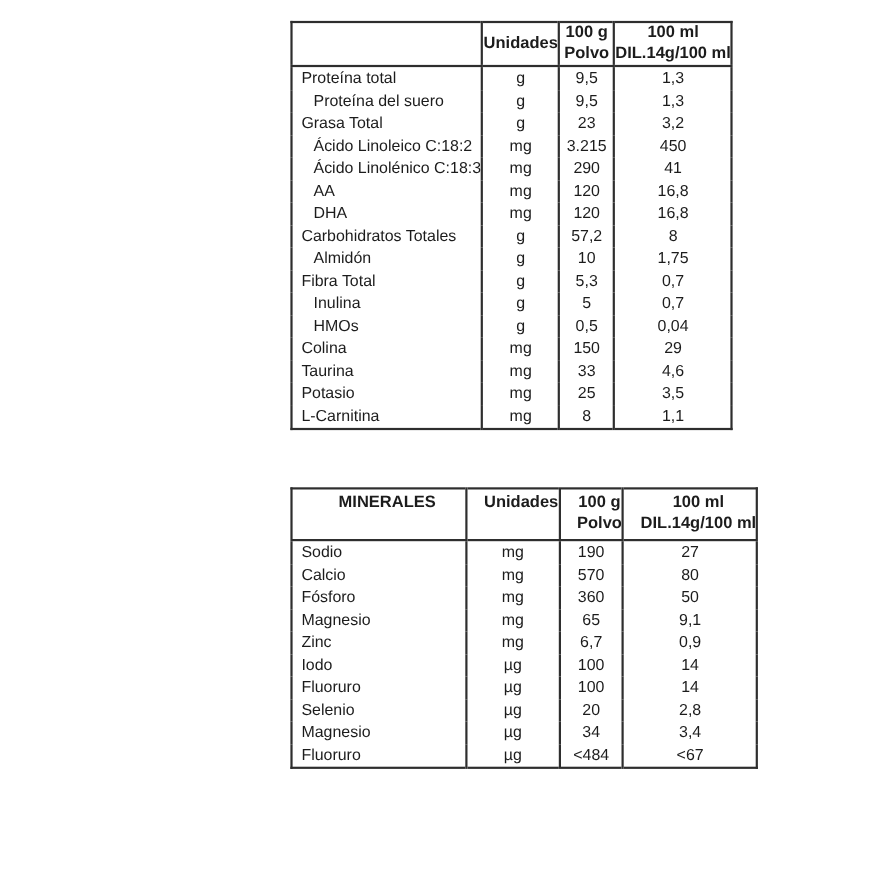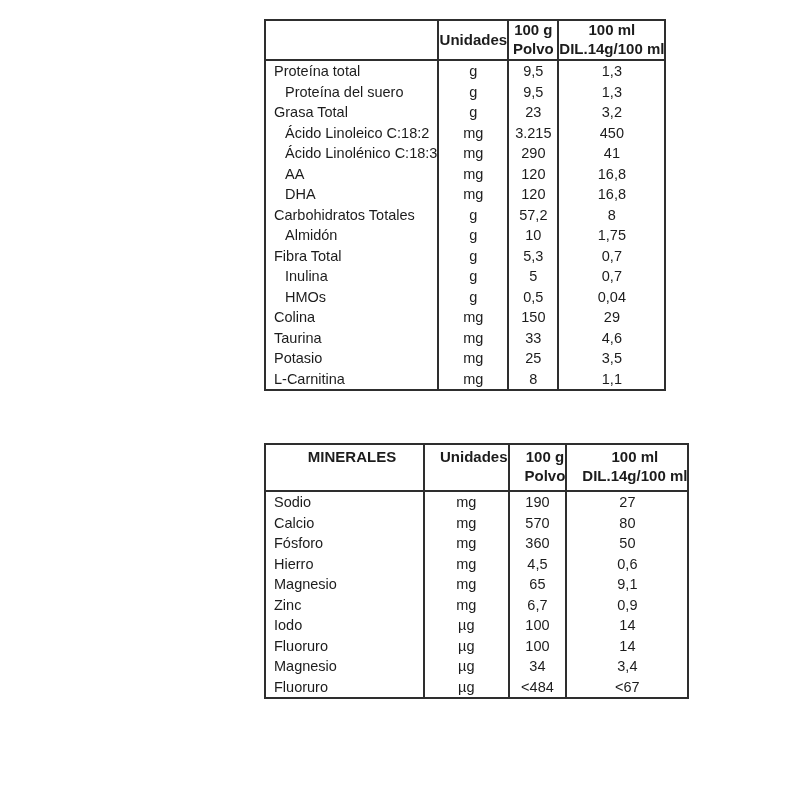--- a/index.html
+++ b/index.html
@@ -232,26 +232,20 @@
             <td class="cell-powder">570</td>
             <td class="cell-dilution">80</td>
           </tr>
           <tr>
             <td class="cell-label">Fósforo</td>
             <td class="cell-unit">mg</td>
             <td class="cell-powder">360</td>
             <td class="cell-dilution">50</td>
           </tr>
           <tr>
-            <td class="cell-label">Hierro</td>
-            <td class="cell-unit">mg</td>
-            <td class="cell-powder">4,5</td>
-            <td class="cell-dilution">0,6</td>
-          </tr>
-          <tr>
             <td class="cell-label">Magnesio</td>
             <td class="cell-unit">mg</td>
             <td class="cell-powder">65</td>
             <td class="cell-dilution">9,1</td>
           </tr>
           <tr>
             <td class="cell-label">Zinc</td>
             <td class="cell-unit">mg</td>
             <td class="cell-powder">6,7</td>
             <td class="cell-dilution">0,9</td>
@@ -260,20 +254,26 @@
             <td class="cell-label">Iodo</td>
             <td class="cell-unit">µg</td>
             <td class="cell-powder">100</td>
             <td class="cell-dilution">14</td>
           </tr>
           <tr>
             <td class="cell-label">Fluoruro</td>
             <td class="cell-unit">µg</td>
             <td class="cell-powder">100</td>
             <td class="cell-dilution">14</td>
+          </tr>
+          <tr>
+            <td class="cell-label">Selenio</td>
+            <td class="cell-unit">µg</td>
+            <td class="cell-powder">20</td>
+            <td class="cell-dilution">2,8</td>
           </tr>
           <tr>
             <td class="cell-label">Magnesio</td>
             <td class="cell-unit">µg</td>
             <td class="cell-powder">34</td>
             <td class="cell-dilution">3,4</td>
           </tr>
           <tr>
             <td class="cell-label">Fluoruro</td>
             <td class="cell-unit">µg</td>

